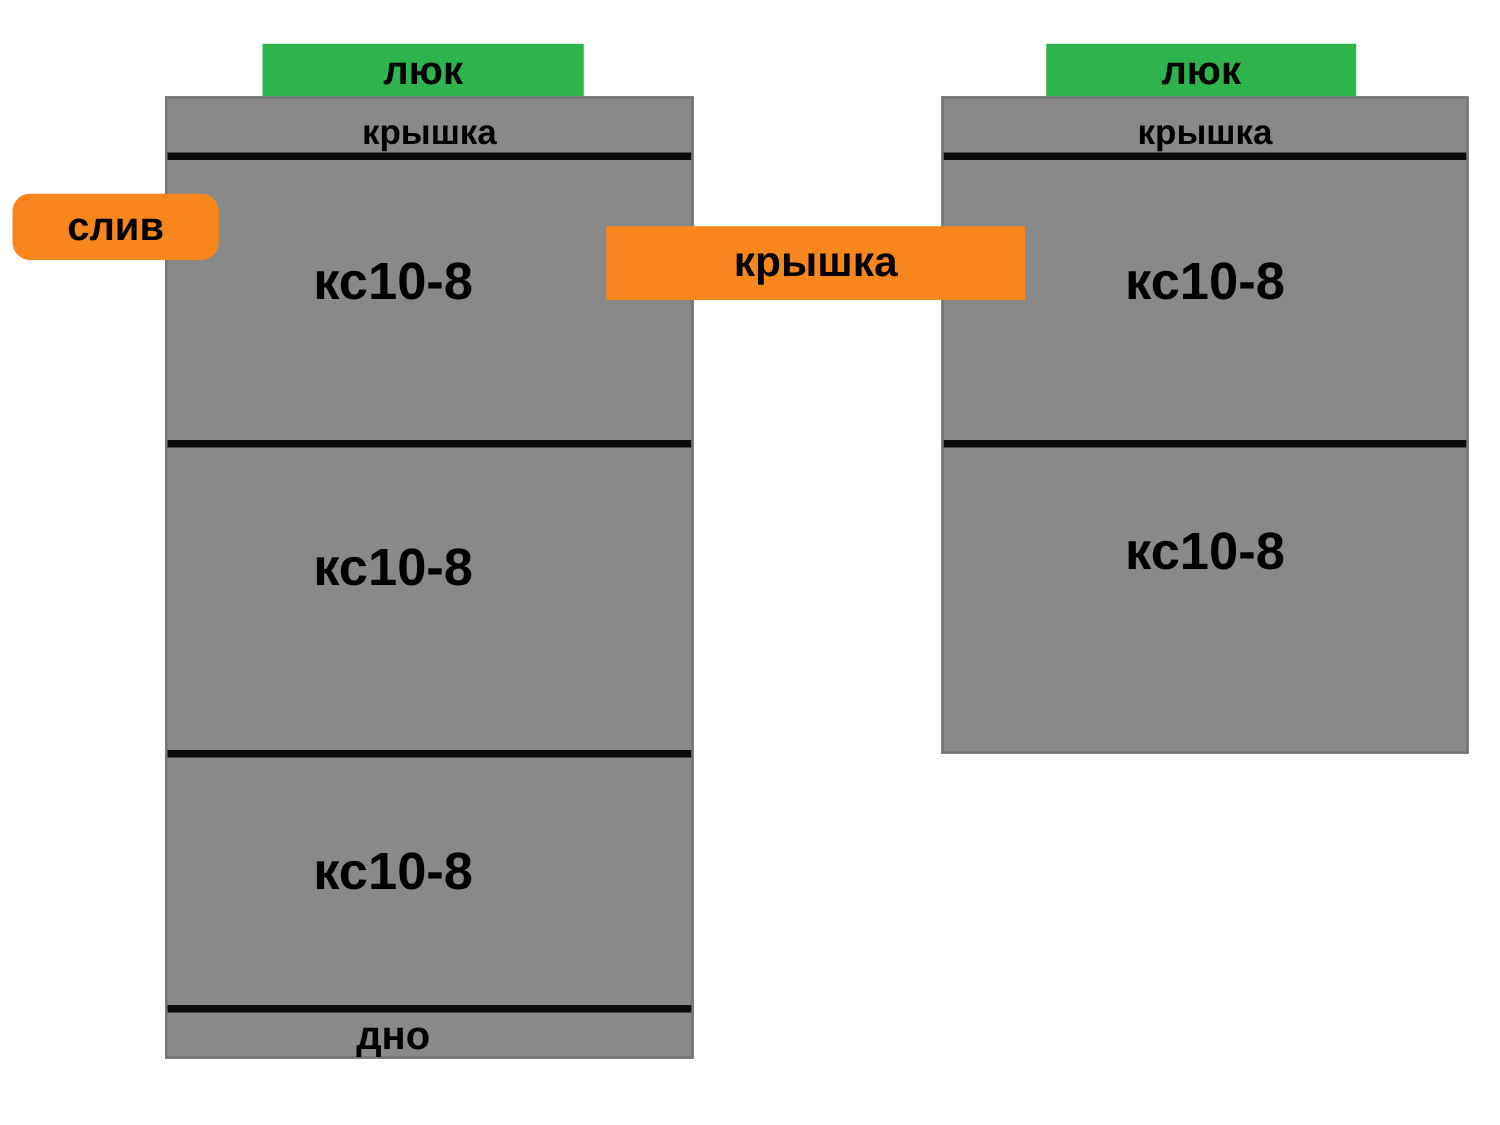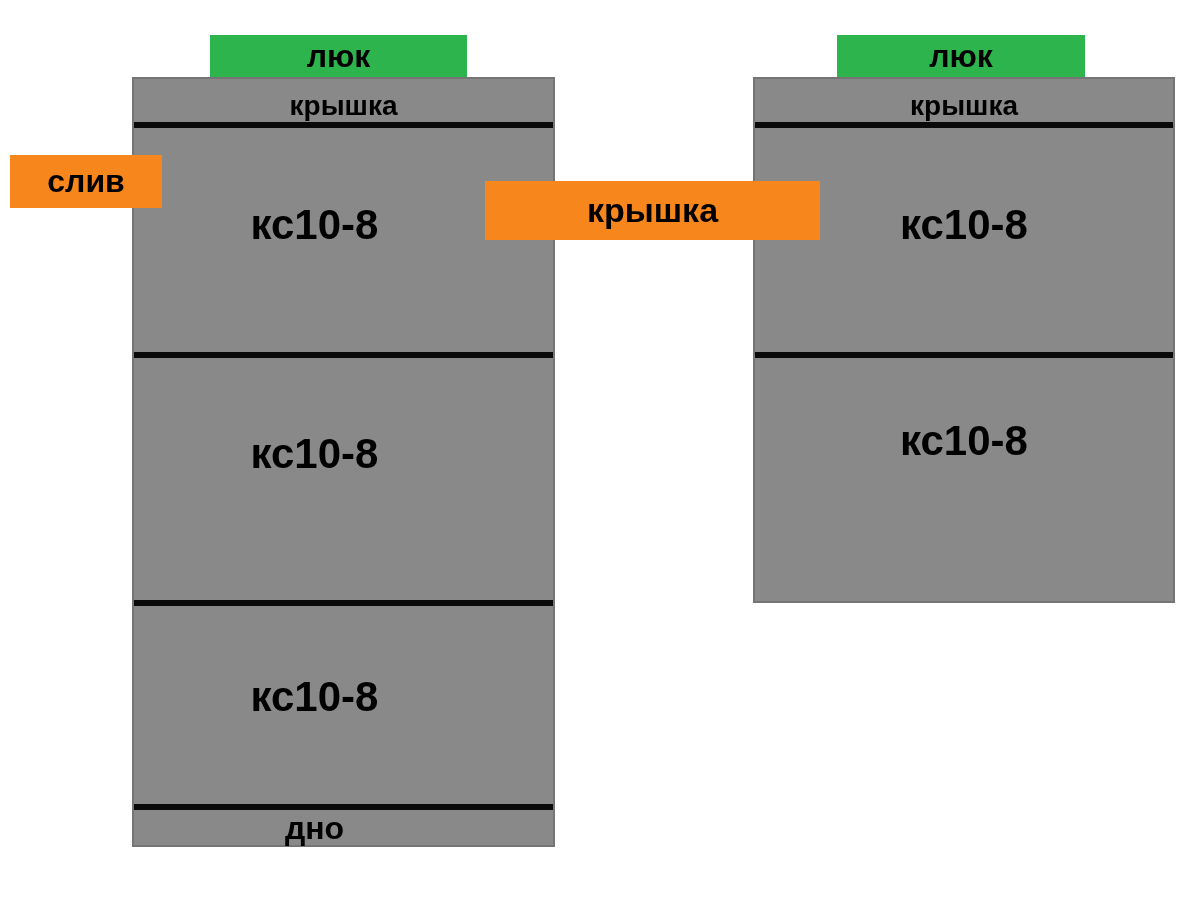--- a/index.html
+++ b/index.html
@@ -74,21 +74,21 @@
   
   .pipe {
     position: absolute;
     background: var(--pipe-orange, #f7861d);
     display: flex;
     align-items: center;
     justify-content: center;
     font-size: 32px;
     z-index: 4;
   }
-  .pipe-drain    { left: 10px;  top: 155px; width: 152px; height: 53px; }
+  .pipe-drain    { left: 10px;  top: 155px; width: 165px; height: 53px; border-radius: 14px; }
   .pipe-overflow { left: 485px; top: 181px; width: 335px; height: 59px; font-size: 34px; }
 
   .label { white-space: nowrap; }
 </style>
 </head>
 <body>
 
 <div class="canvas">
 
   <div class="hatch hatch-left">

